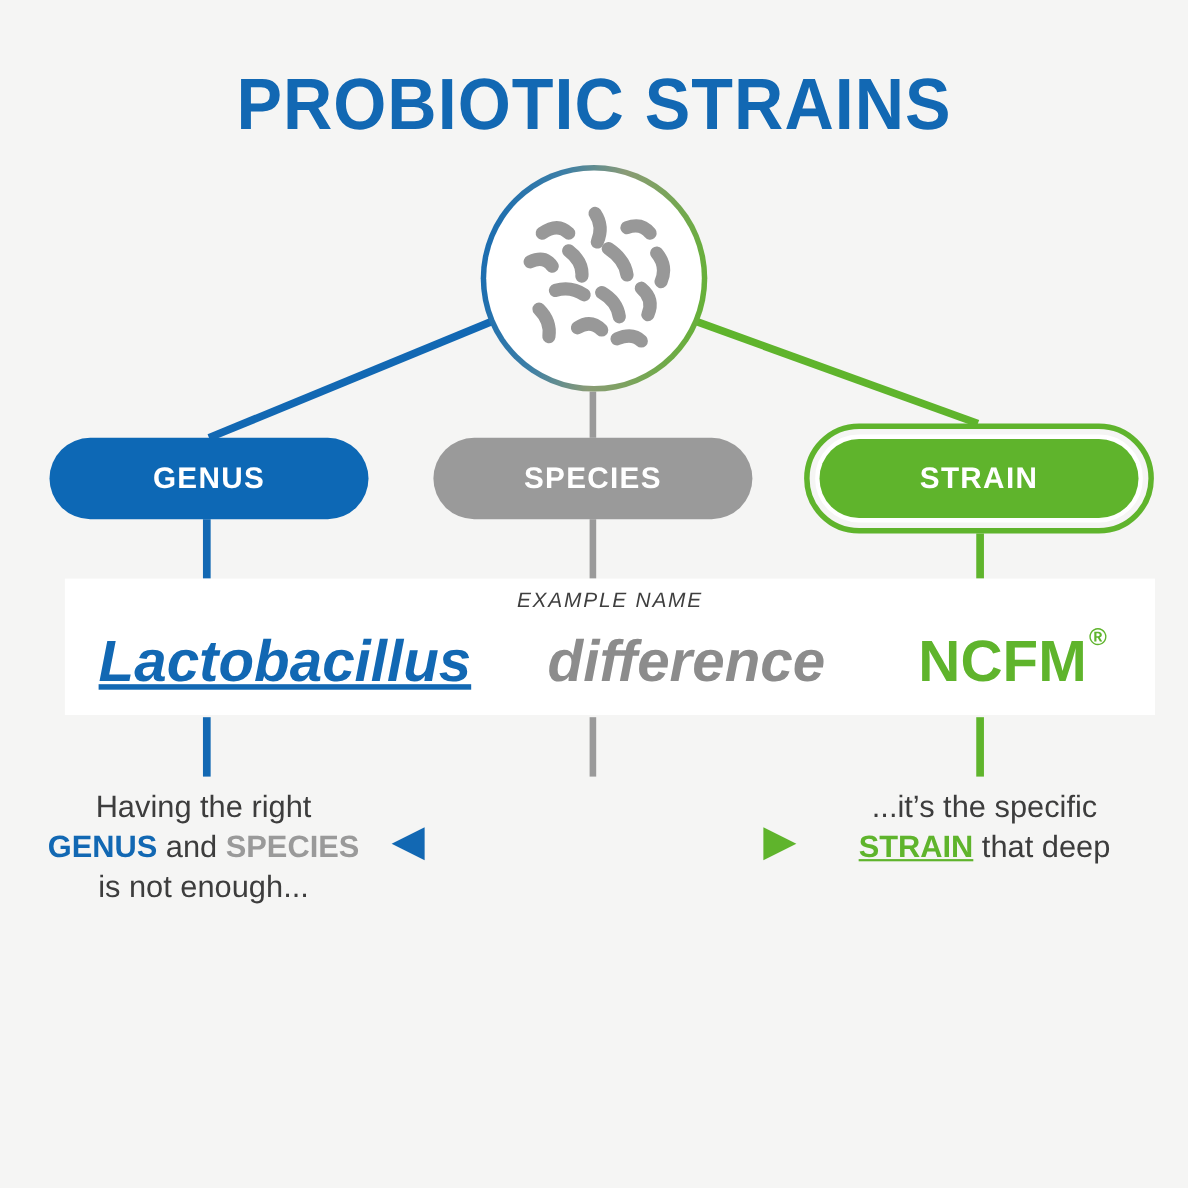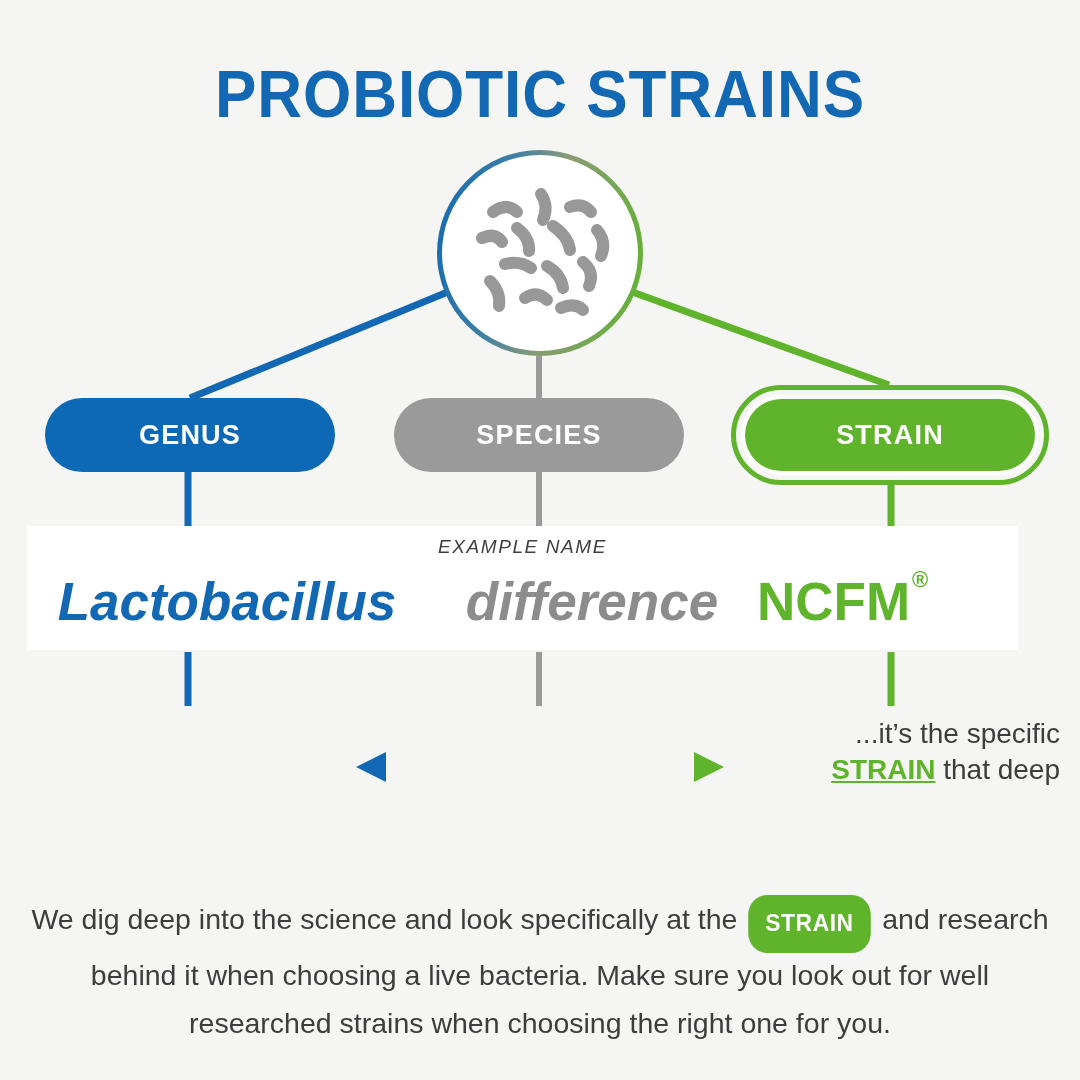--- a/index.html
+++ b/index.html
@@ -63,55 +63,55 @@
   #strain-gap{
     position:absolute;left:5px;top:5px;right:5px;bottom:5px;
     border:7px solid #ffffff;border-radius:48px;box-sizing:border-box;
   }
   #pill-strain{
     left:745px;top:399px;width:290px;height:72px;background:#5fb42c;
   }
 
   
   .name-panel{
-    position:absolute;left:27px;top:526px;width:991px;height:124px;
+    position:absolute;left:59px;top:526px;width:991px;height:124px;
     background:#ffffff;
   }
   .example-label{
     position:absolute;left:0;top:10px;width:991px;text-align:center;
     font-size:19px;font-style:italic;font-weight:normal;
     letter-spacing:1.6px;color:#3f3f3f;
   }
   .names{
     position:absolute;left:0;top:38px;width:991px;height:74px;
     display:flex;align-items:center;
   }
   .name{
     font-size:53px;font-weight:bold;font-style:italic;
     white-space:nowrap;
   }
-  #name-genus{color:#1268b3;width:400px;text-align:center;}
+  #name-genus{color:#1268b3;width:400px;text-align:center;text-decoration:underline;}
   #name-species{color:#8c8c8c;width:330px;text-align:center;}
   #name-strain{
-    color:#5fb42c;font-style:normal;width:261px;
+    color:#5fb42c;font-style:normal;width:261px;text-align:center;
     position:relative;
   }
   .reg{
     font-size:22px;vertical-align:super;font-weight:bold;
     position:relative;top:-14px;left:2px;
   }
 
   
   .caption{
     position:absolute;
     font-size:28px;line-height:36px;color:#3d3d3d;
     text-align:center;
   }
   #caption-left{left:20px;top:716px;width:330px;}
-  #caption-right{left:730px;top:716px;width:330px;text-align:right;}
+  #caption-right{left:730px;top:716px;width:330px;}
   .kw-genus{color:#1268b3;font-weight:bold;}
   .kw-species{color:#9a9a9a;font-weight:bold;}
   .kw-strain{color:#5fb42c;font-weight:bold;text-decoration:underline;}
 
   
   .bottom{
     position:absolute;left:20px;top:893px;width:1040px;
     text-align:center;
     font-size:28.5px;line-height:48px;color:#3d3d3d;
   }
@@ -202,23 +202,25 @@
 
   <div class="name-panel">
     <div class="example-label">EXAMPLE NAME</div>
     <div class="names">
       <div class="name" id="name-genus">Lactobacillus</div>
       <div class="name" id="name-species">difference</div>
       <div class="name" id="name-strain"><span>NCFM</span><span class="reg">®</span></div>
     </div>
   </div>
 
+  <div class="caption" id="caption-left">
+    <span>Having the right</span><br>
+    <span class="kw-genus">GENUS</span><span> and </span><span class="kw-species">SPECIES</span><br>
+    <span>is not enough...</span>
+  </div>
 
   <div class="caption" id="caption-right">
     <span>...it’s the specific</span><br>
     <span class="kw-strain">STRAIN</span><span> that deep</span><br>
   </div>
 
-  <div class="bottom">
-    <span>We dig deep into the science and look specifically at the </span><span class="strain-badge">STRAIN</span><span> and research behind it when choosing a live bacteria. Make sure you look out for well researched strains when choosing the right one for you.</span>
-  </div>
 
 </div>
 
 </body></html>

